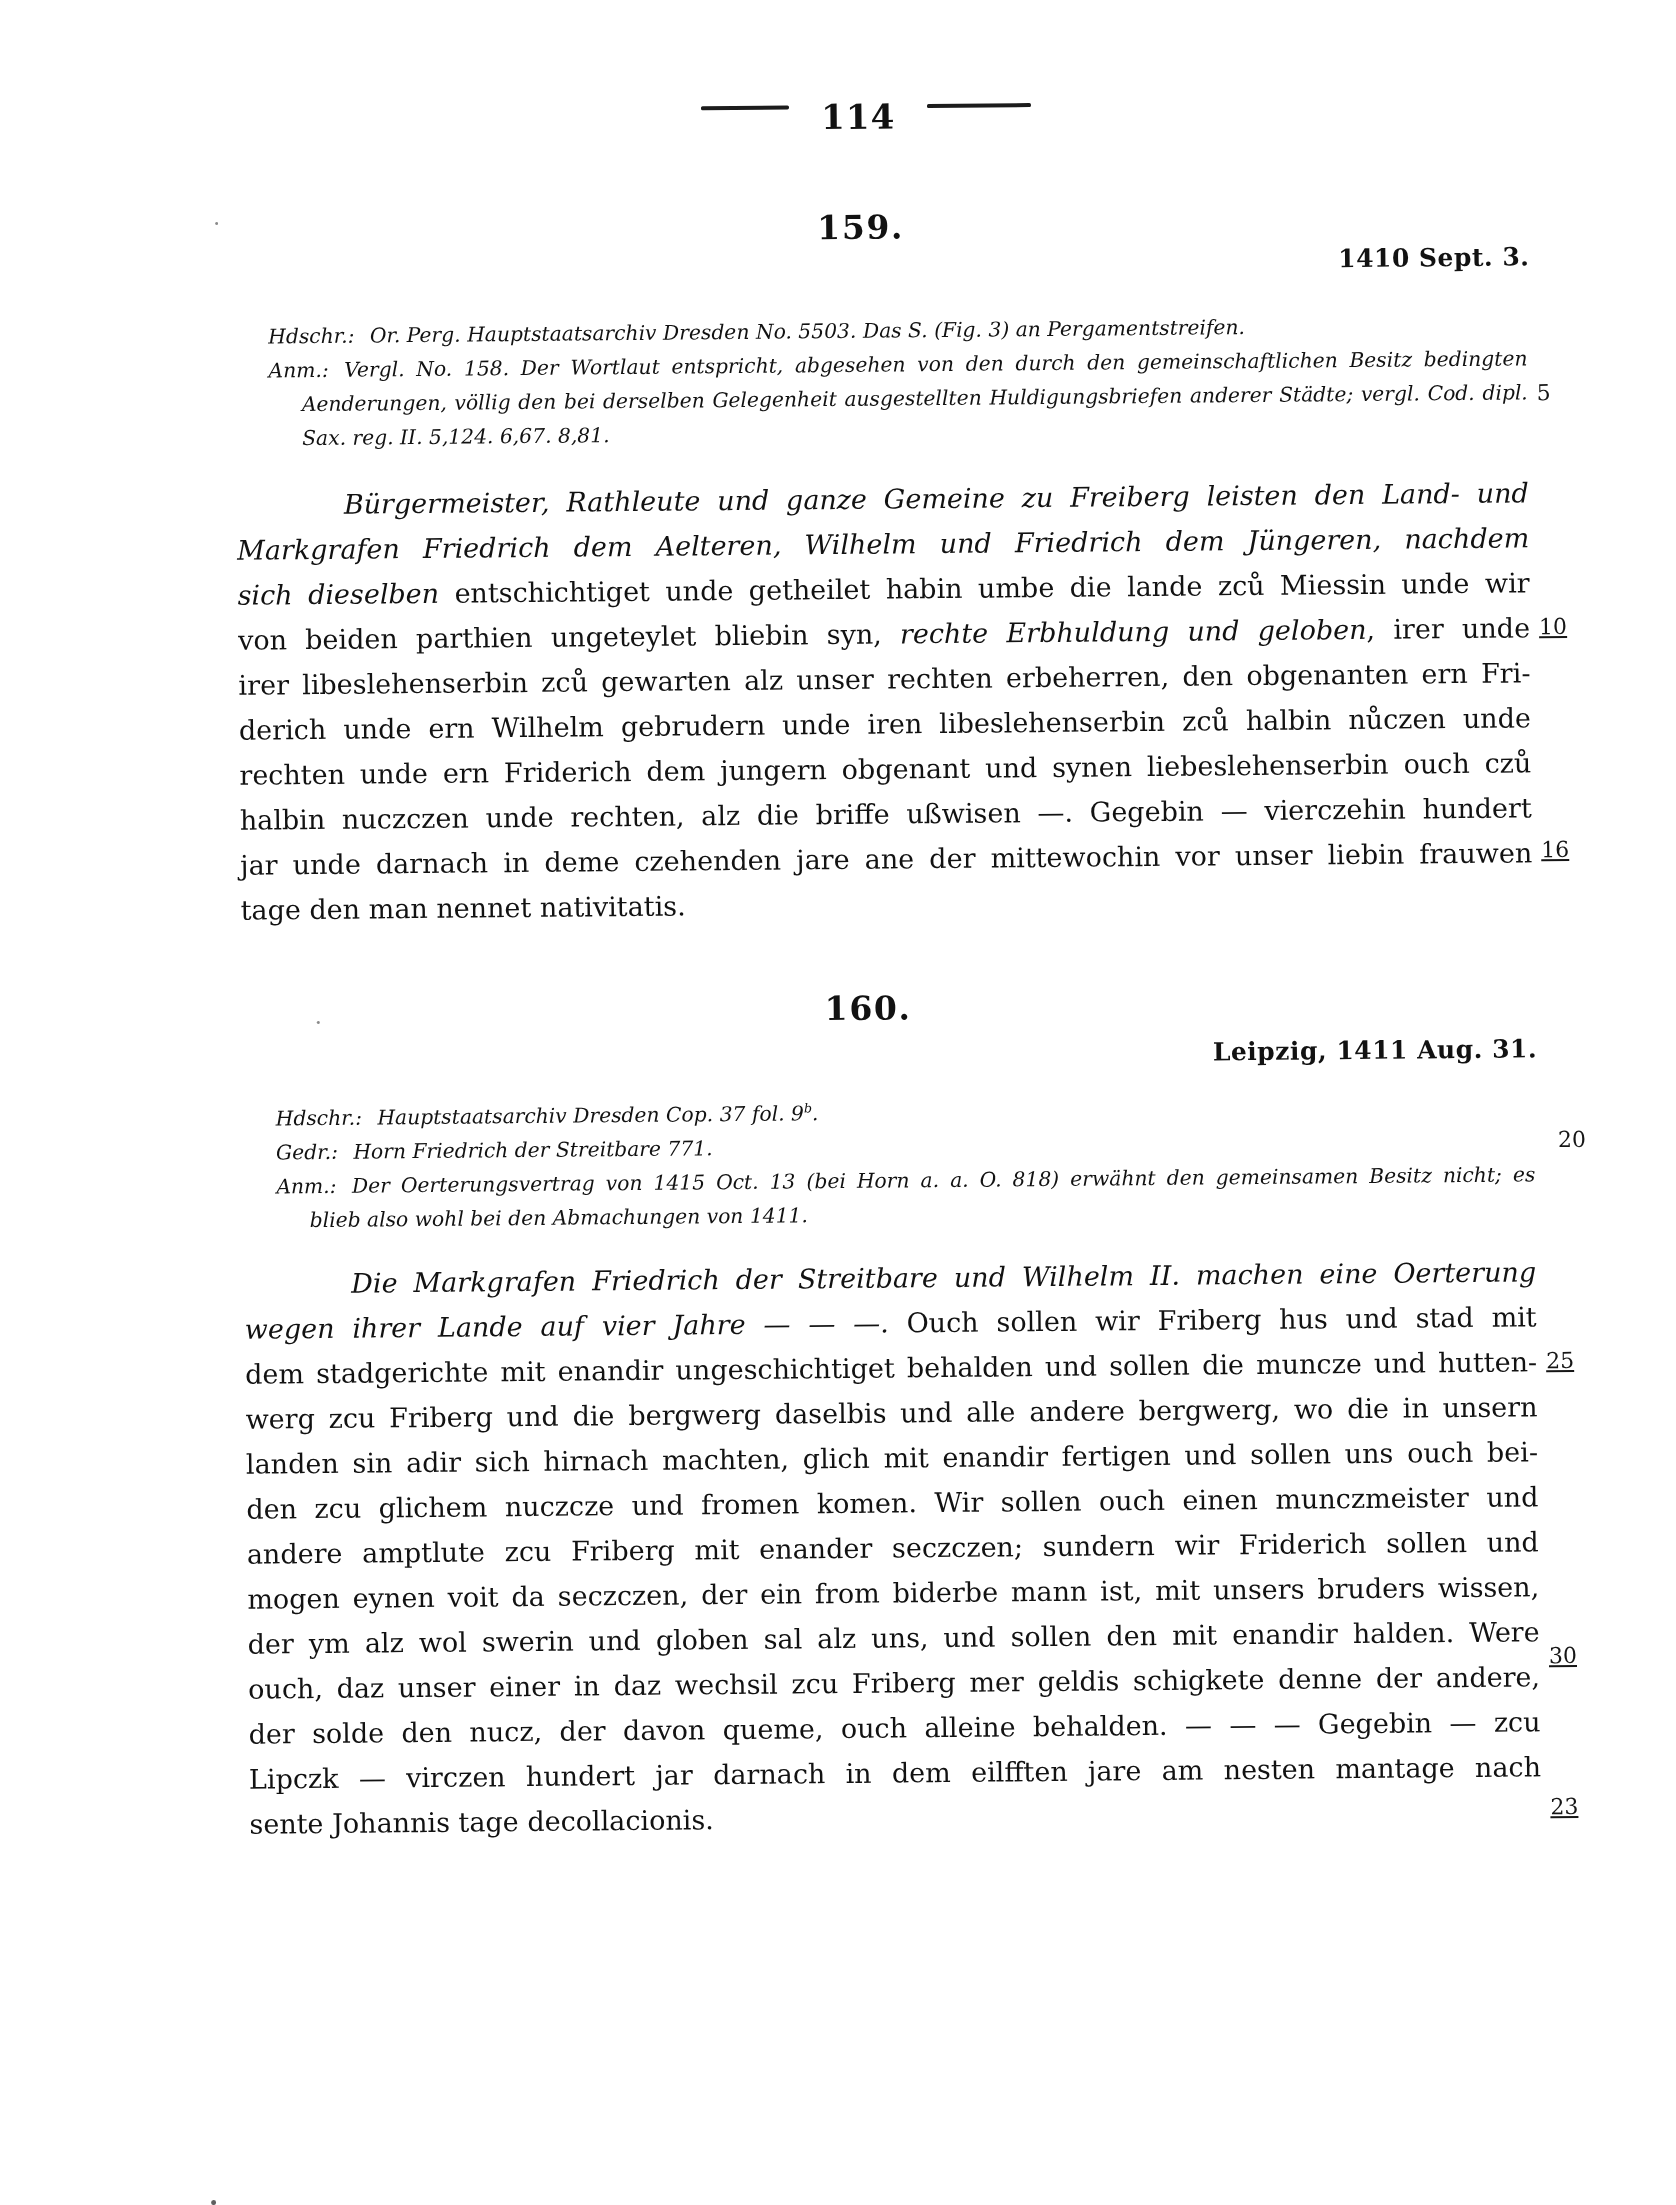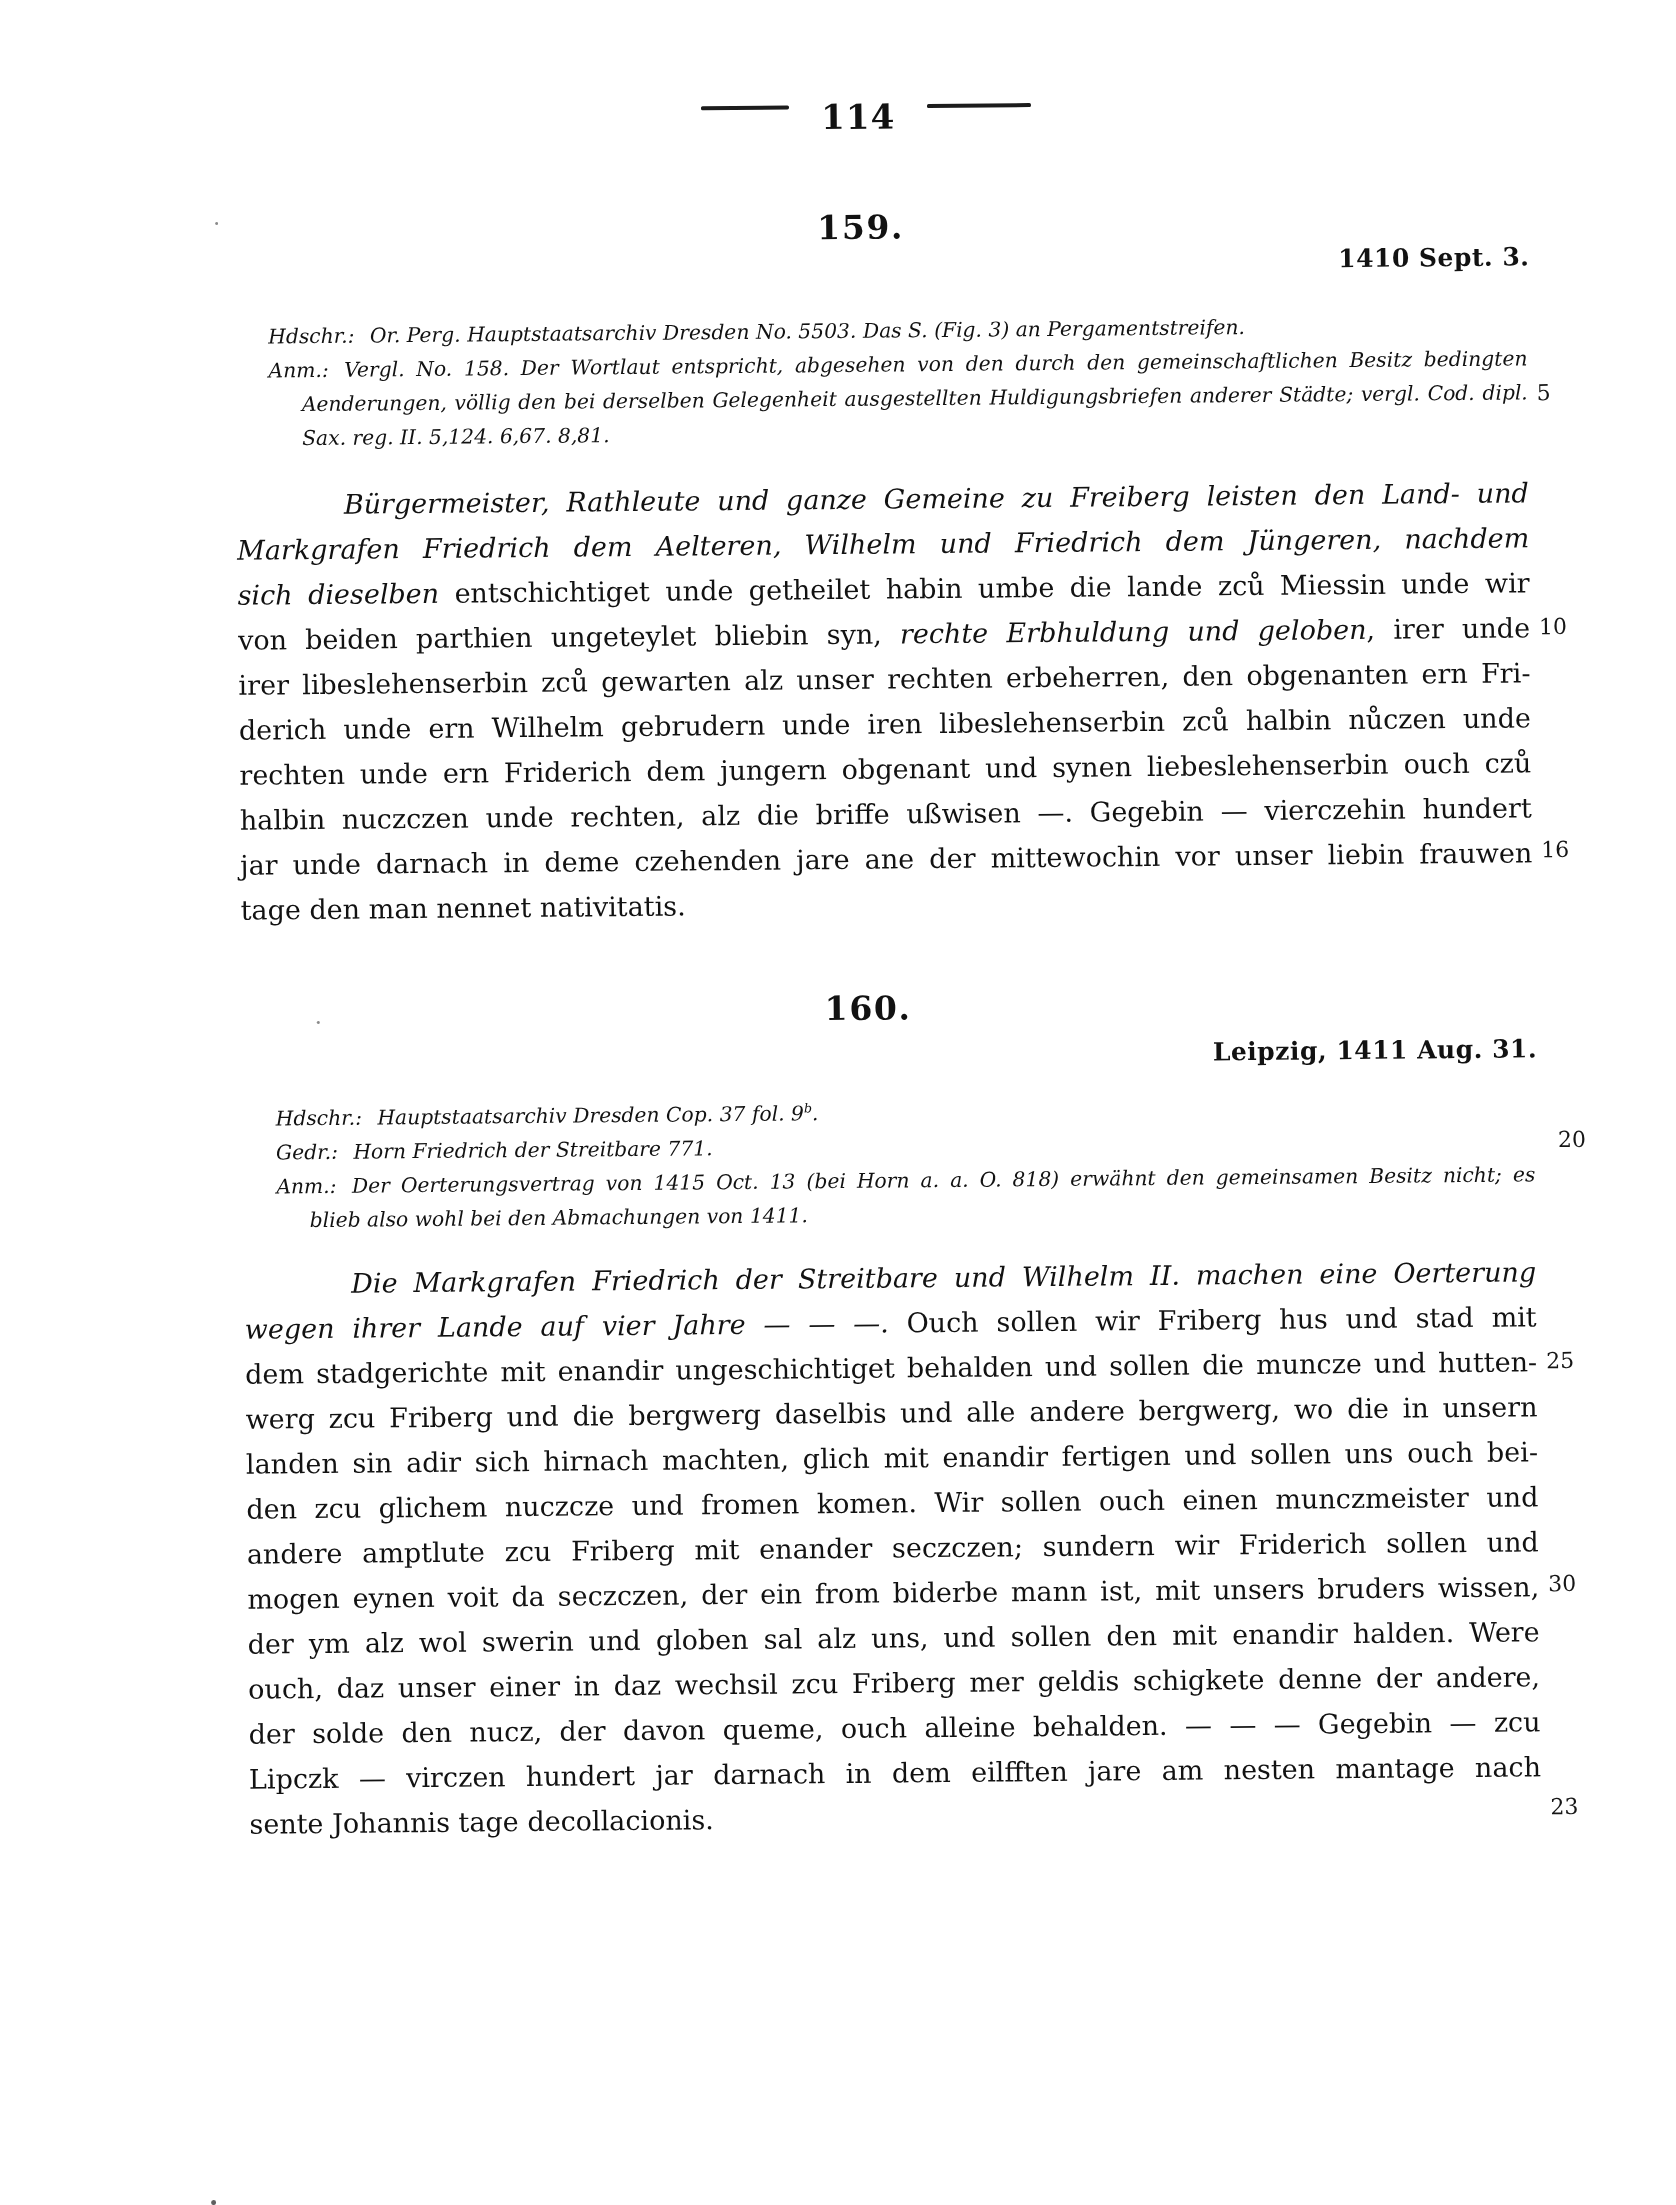--- a/index.html
+++ b/index.html
@@ -56,21 +56,21 @@
   .bl{position:relative;height:45px;line-height:45px;overflow:visible;}
   .jl{text-align:justify;text-align-last:justify;}
   .lastl{text-align:left;text-align-last:left;}
   .indent{text-indent:107px;}
   .it{font-style:italic;}
   
   .mnum{
     position:absolute;left:1543px;
     font-size:22px;color:#161616;
   }
-  .mnum.bodyh{height:45px;line-height:45px;}
+  .mnum.bodyh{height:45px;line-height:45px;text-decoration:underline;}
   .mnum.metah{height:34px;line-height:34px;}
   
   .artifact{position:absolute;background:#2a2a2a;}
   .dot{width:5px;height:5px;border-radius:50%;opacity:.75;}
   .dot.small{width:3.3px;height:3.3px;opacity:.55;}
 </style>
 </head>
 <body>
 
 <div class="page">
@@ -145,21 +145,21 @@
       <div class="bl jl"><span>der solde den nucz, der davon queme, ouch alleine behalden. — — — Gegebin — zcu</span></div>
       <div class="bl jl"><span>Lipczk — virczen hundert jar darnach in dem eilfften jare am nesten mantage nach</span></div>
       <div class="bl lastl"><span>sente Johannis tage decollacionis.</span></div>
     </div>
 
     <div class="mnum metah" style="top:383px;">5</div>
     <div class="mnum bodyh" style="top:611px;">10</div>
     <div class="mnum bodyh" style="top:834px;">16</div>
     <div class="mnum metah" style="top:1130px;margin-left:14px;">20</div>
     <div class="mnum bodyh" style="top:1345px;">25</div>
-    <div class="mnum bodyh" style="top:1568px;">30</div>
+    <div class="mnum bodyh" style="top:1640px;">30</div>
     <div class="mnum bodyh" style="top:1791px;">23</div>
 
     <div class="artifact dot small" style="left:223px;top:216px;"></div>
     <div class="artifact dot small" style="left:317px;top:1016px;"></div>
     <div class="artifact dot" style="left:200px;top:2194px;"></div>
 
   </div>
 </div>
 
 

